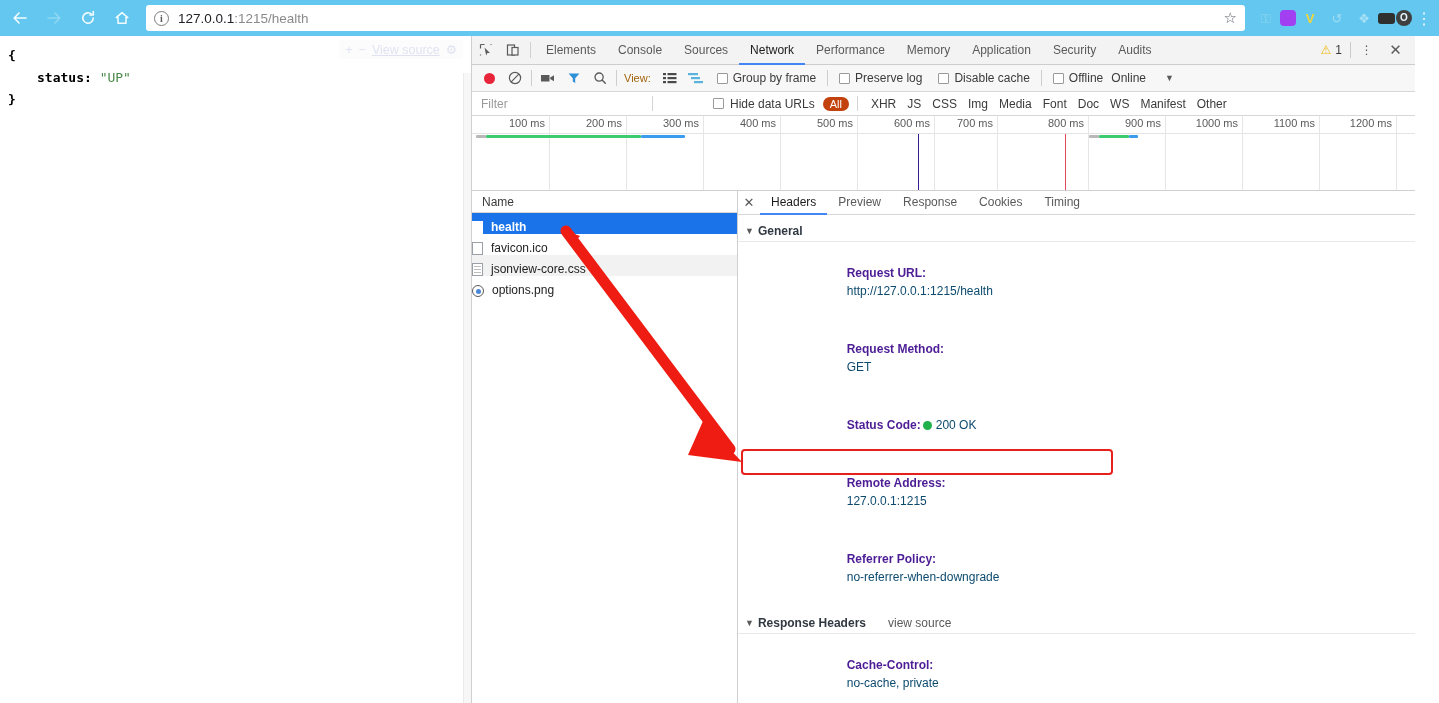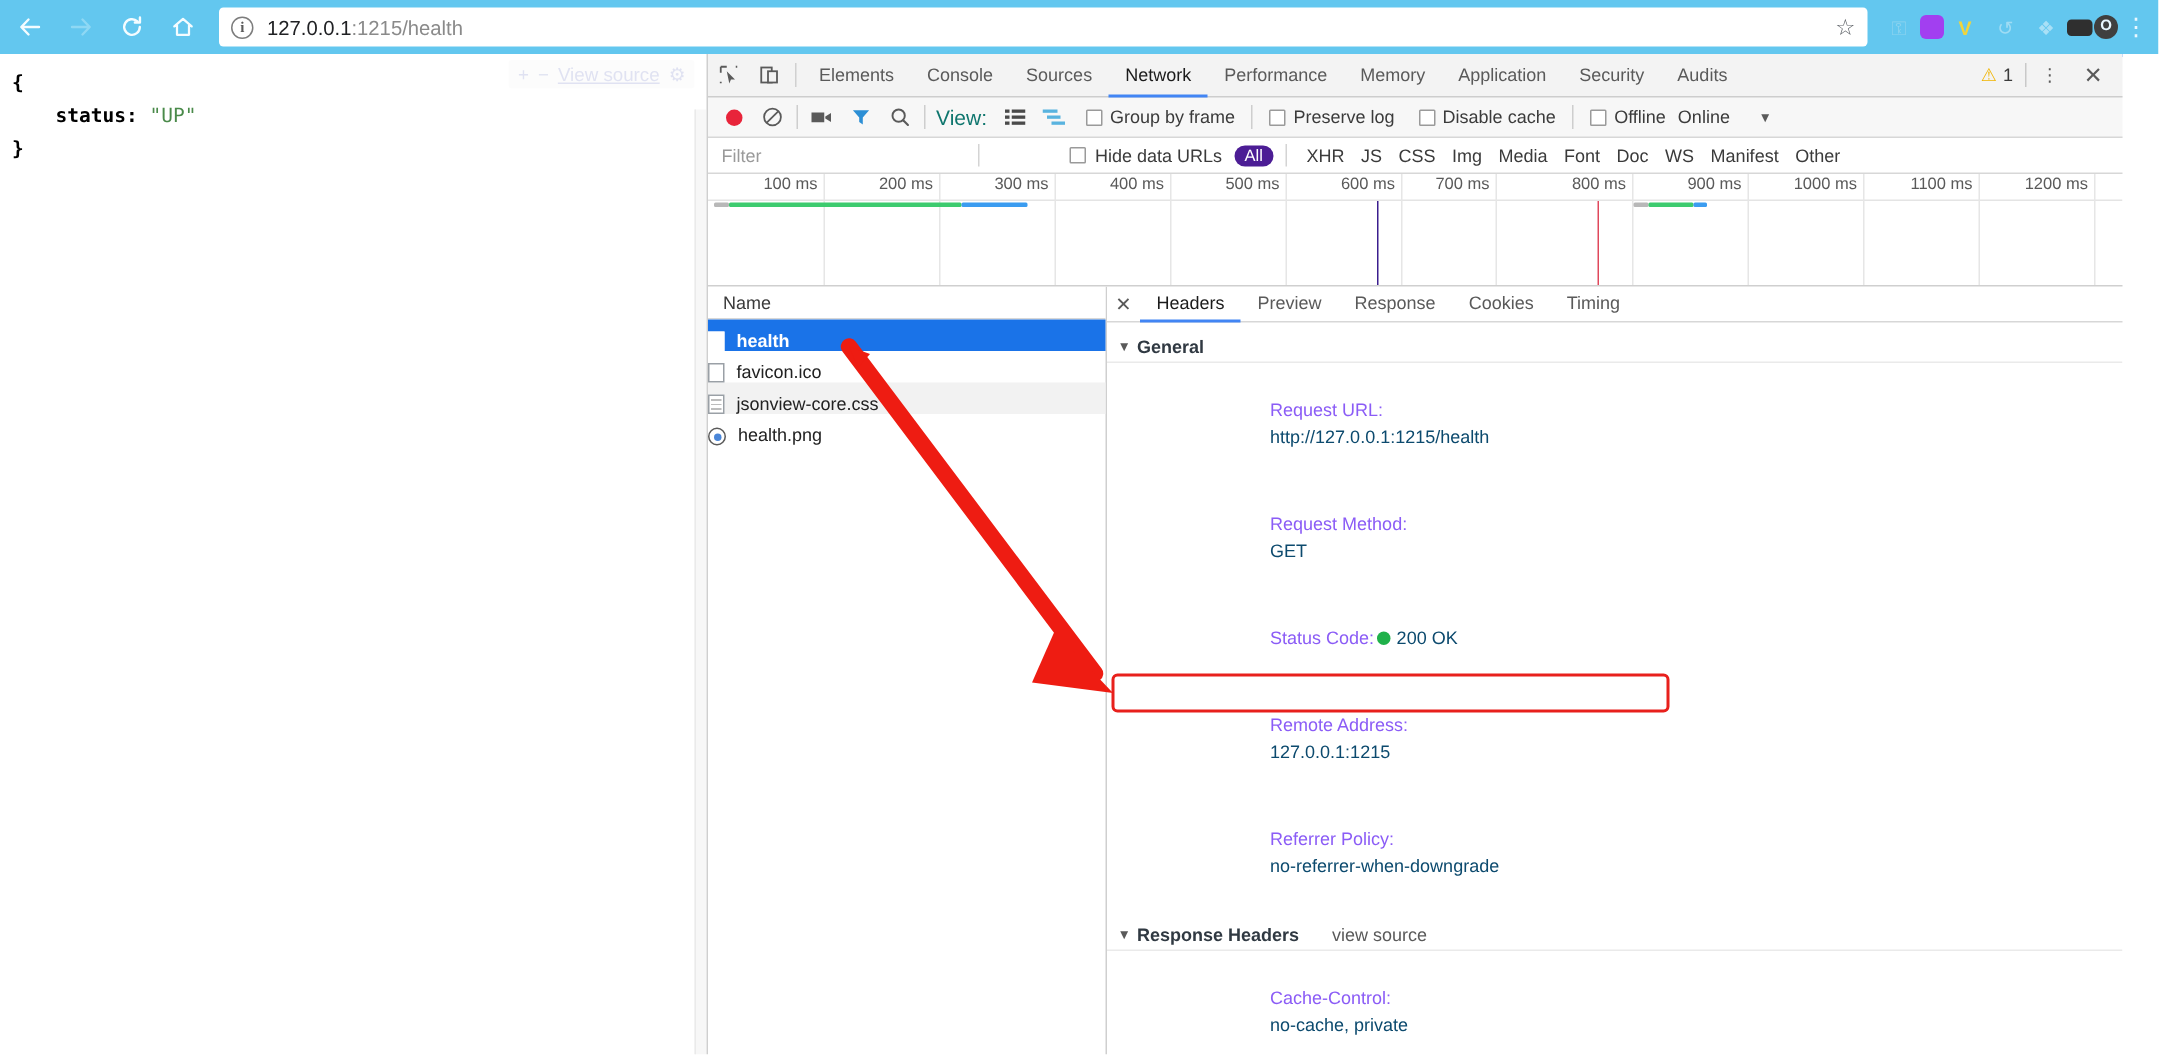--- a/index.html
+++ b/index.html
@@ -121,41 +121,41 @@
   .dt-toolbar {
     height: 27px; display: flex; align-items: center;
     border-bottom: 1px solid #d7d7d7; background: #f7f7f7;
     padding: 0 4px; gap: 0px;
   }
   .tb-btn {
     width: 26px; height: 24px; display: flex; align-items: center; justify-content: center;
     color: #5a5a5a;
   }
   .rec-dot { width: 11px; height: 11px; border-radius: 50%; background: #e8243a; }
-  .tb-label { font-size: 14px; color: #0f766e; margin: 0 6px 0 4px; }
+  .tb-label { font-size: 11px; color: #a16207; margin: 0 6px 0 4px; }
   .chk {
     width: 11px; height: 11px; border: 1px solid #9a9a9a; border-radius: 1px;
     background: #fff; display: inline-block; flex: none;
   }
   .chk-row { display: flex; align-items: center; gap: 5px; font-size: 12px; color: #3b3b3b; padding: 0 8px; white-space: nowrap;}
   .tb-div { width: 1px; height: 16px; background: #cecece; margin: 0 3px; }
   .select-caret { color: #5a5a5a; font-size: 9px; margin-left: 14px; }
 
   
   .dt-filterbar {
     height: 24px; display: flex; align-items: center;
     border-bottom: 1px solid #d7d7d7; background: #fff;
     font-size: 12px;
   }
   .filter-input {
     width: 170px; padding-left: 9px; color: #9a9a9a; font-size: 12px;
   }
   .hide-data { display: flex; align-items: center; gap: 6px; color: #3b3b3b; margin-left: 60px;}
   .pill-all {
-    background: #4c1d95; color: #fff; border-radius: 9px;
+    background: #c2410c; color: #fff; border-radius: 9px;
     padding: 1px 7px; font-size: 11px; margin-left: 8px;
   }
   .type-filters { display: flex; gap: 11px; margin-left: 13px; color: #3b3b3b; }
   .fbar-div { width:1px; height:15px; background:#d4d4d4; margin-left:10px;}
 
   
   .dt-overview {
     height: 75px; border-bottom: 1px solid #cfcfcf; background: #fff;
     position: relative; overflow: hidden;
   }
@@ -233,21 +233,21 @@
     margin-bottom: 2px;
   }
   .tri { font-size: 9px; color: #5a5a5a; margin-right: 4px; }
   .view-src { font-weight: normal; color: #5a5a5a; margin-left: 22px;
     font-family: "Liberation Sans", sans-serif; }
   .hdr-row {
     padding: 2px 0 2px 22px; line-height: 18px;
     word-break: break-all; white-space: pre-wrap;
   }
   .hdr-name {
-    font-family: "Liberation Sans", sans-serif; font-weight: normal; color: #8b5cf6;
+    font-family: "Liberation Sans", sans-serif; font-weight: bold; color: #4c1d95;
   }
   .hdr-val { color: #0c4a6e; font-family: Liberation Sans, sans-serif; }
   .status-dot {
     display: inline-block; width: 9px; height: 9px; border-radius: 50%;
     background: #20b14a; margin: 0 4px -1px 2px;
   }
 
   
   .hl-box {
     position: absolute; border: 2.5px solid #e8201c; border-radius: 4px;
@@ -511,21 +511,21 @@
         <div class="list-row">
           <span class="file-ico"></span>
           <span>favicon.ico</span>
         </div>
         <div class="list-row odd">
           <span class="file-ico lines"></span>
           <span>jsonview-core.css</span>
         </div>
         <div class="list-row">
           <span class="img-ico"></span>
-          <span>health.png</span>
+          <span>options.png</span>
         </div>
       </div>
 
       <div class="dt-detail">
         <div class="detail-tabs">
           <div class="detail-close">✕</div>
           <div class="detail-tab active">Headers</div>
           <div class="detail-tab">Preview</div>
           <div class="detail-tab">Response</div>
           <div class="detail-tab">Cookies</div>

